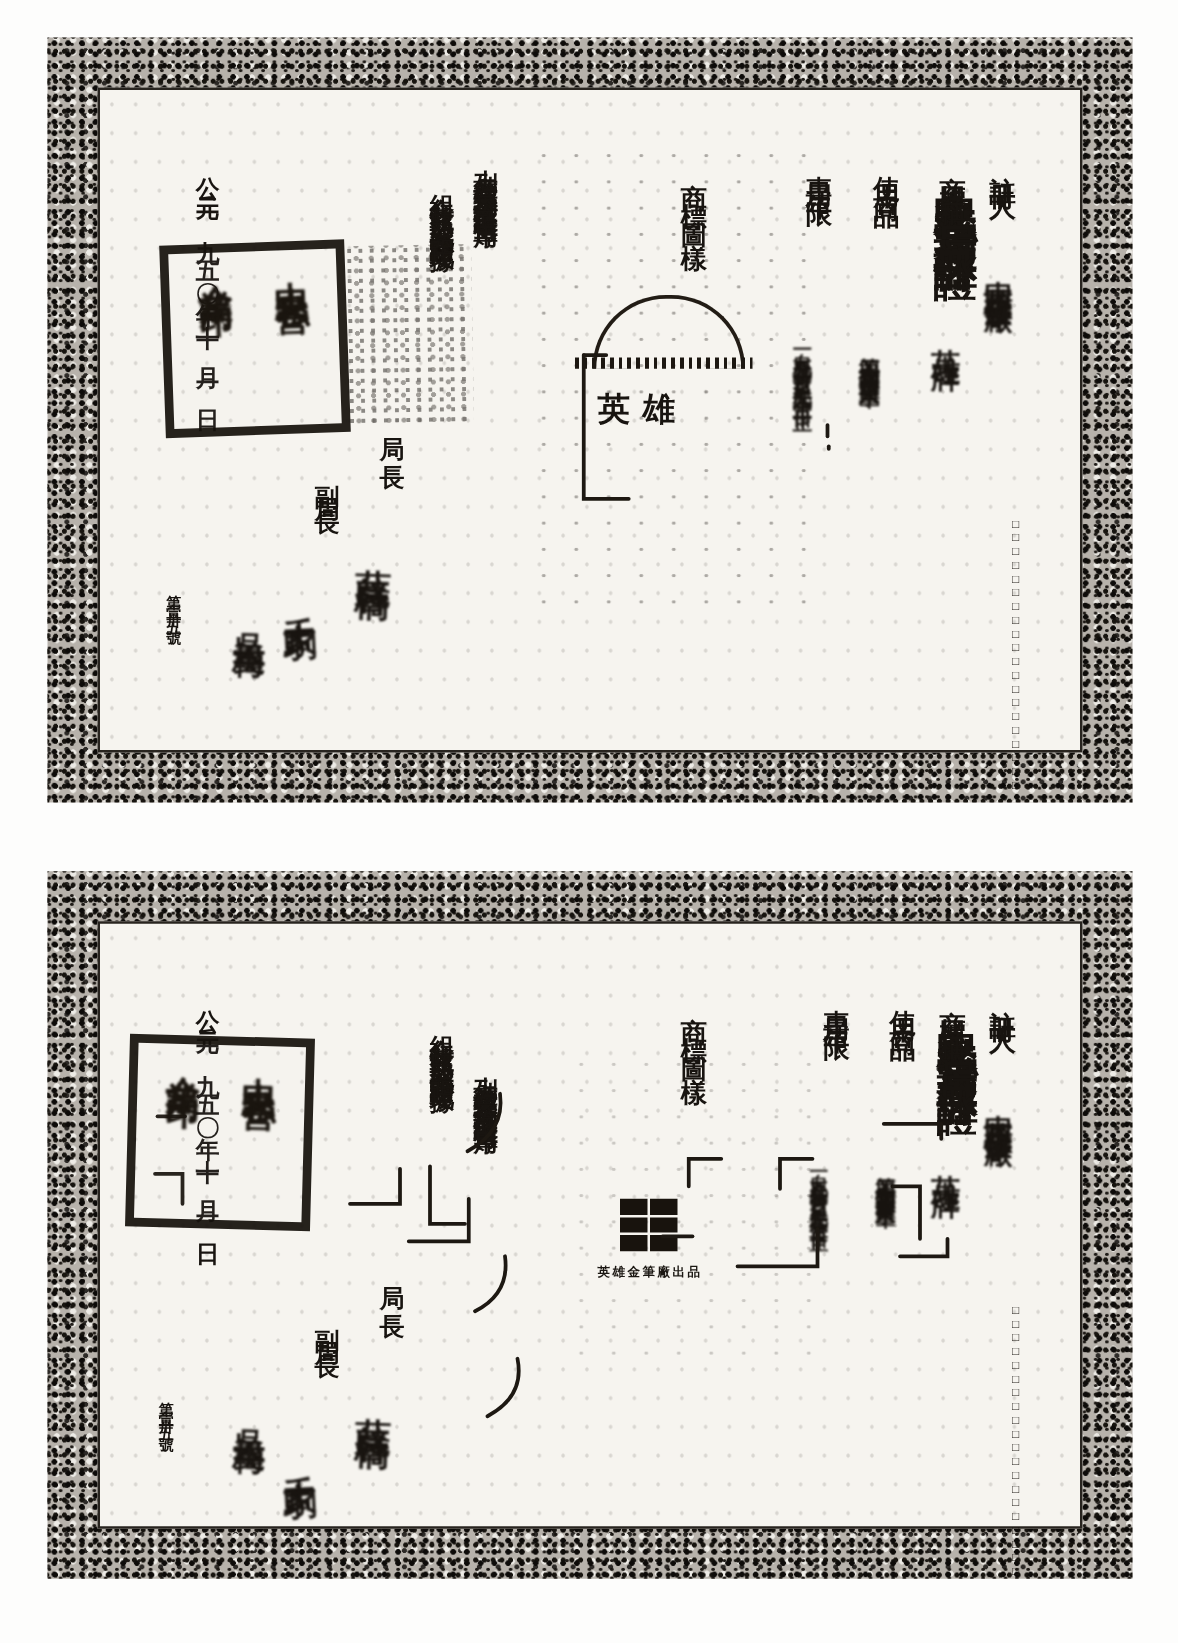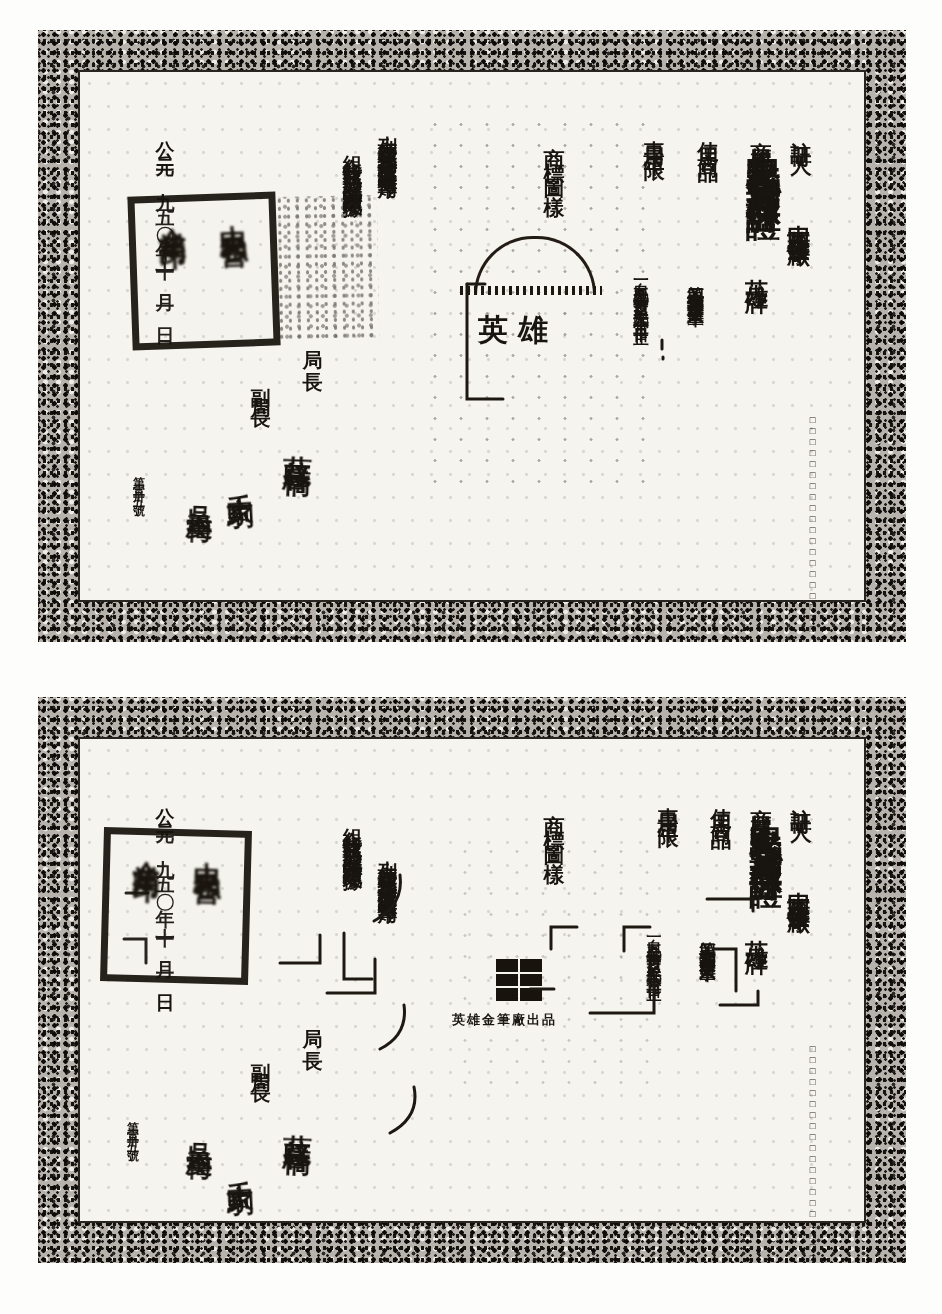--- a/index.html
+++ b/index.html
@@ -129,33 +129,33 @@
     border-radius:60px 60px 0 0;
     filter:blur(.4px);
   }
   .script{
     position:absolute;left:338px;top:172px;width:142px;height:9px;
     background-image:repeating-linear-gradient(90deg,#1c1711 0 3px,transparent 3px 7px);
     filter:blur(.5px);
   }
   .markA{
     position:absolute;left:356px;top:196px;
-    font-size:30px;font-weight:700;letter-spacing:10px;color:#181410;
+    font-size:26px;font-weight:700;letter-spacing:10px;color:#181410;
     filter:blur(.4px);white-space:nowrap;text-align:right;
   }
   
   .markB{
     position:absolute;left:374px;top:178px;width:46px;height:42px;
     display:grid;grid-template-columns:1fr 1fr;grid-template-rows:1fr 1fr 1fr;gap:2px;
     filter:blur(.5px);
   }
   .markB i{background:#18130d;display:block;}
   .captionB{
     position:absolute;left:330px;top:230px;width:136px;
-    font-size:13px;letter-spacing:2px;
+    font-size:10px;letter-spacing:2px;text-align:center;
     color:#1b1712;font-weight:700;filter:blur(.35px);
   }
   
   .marks{position:absolute;inset:0;pointer-events:none;}
   .marks path{stroke:#1d1812;stroke-width:3;fill:none;stroke-linecap:round;filter:blur(.4px);}
 </style>
 </head>
 <body>
 
 <section class="cert certA">

